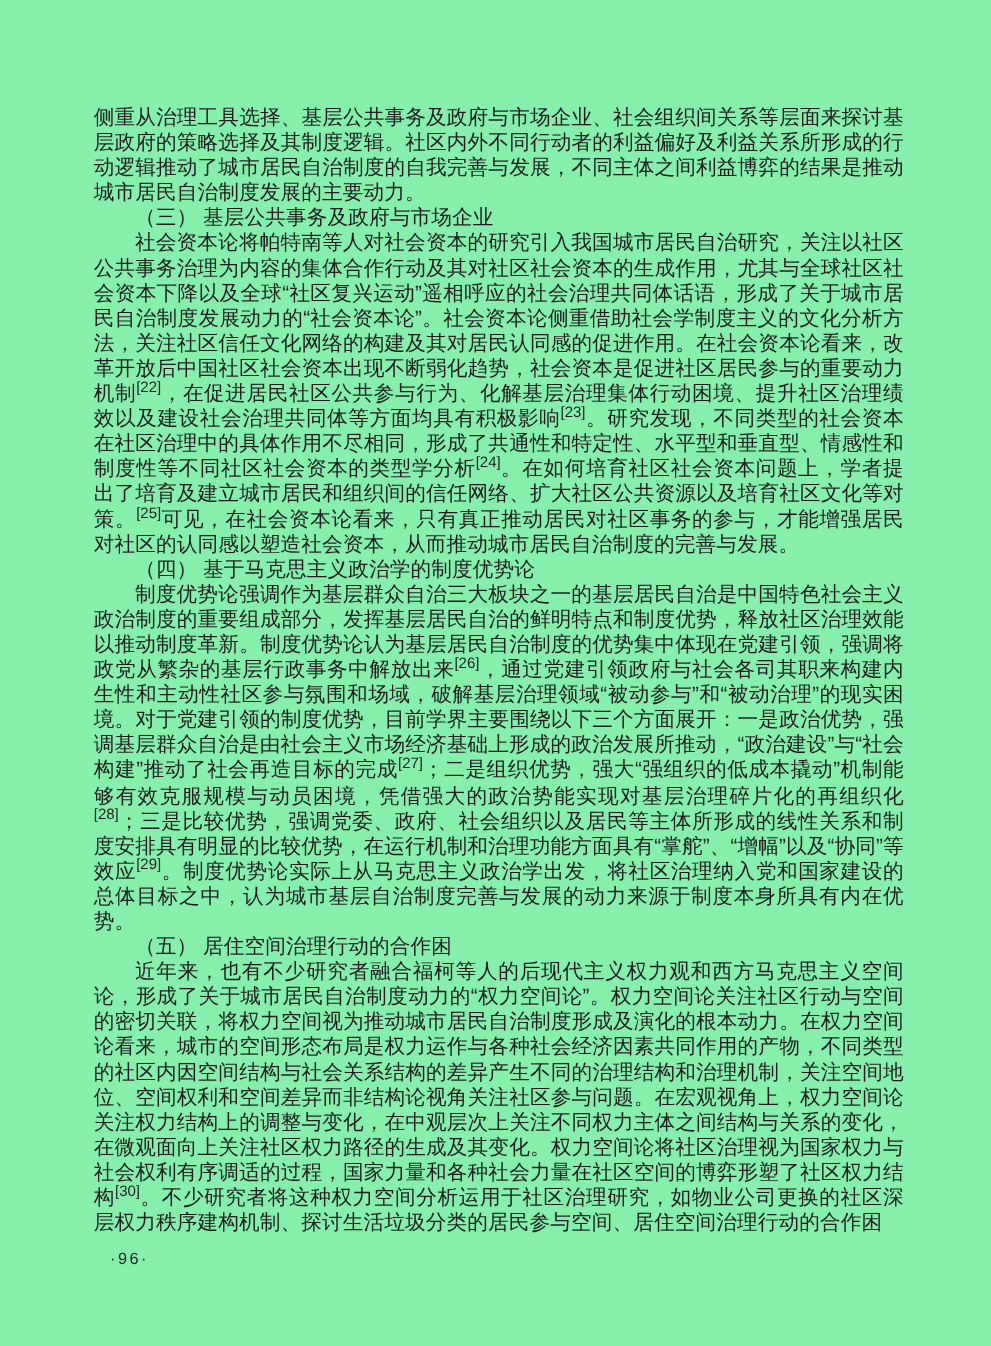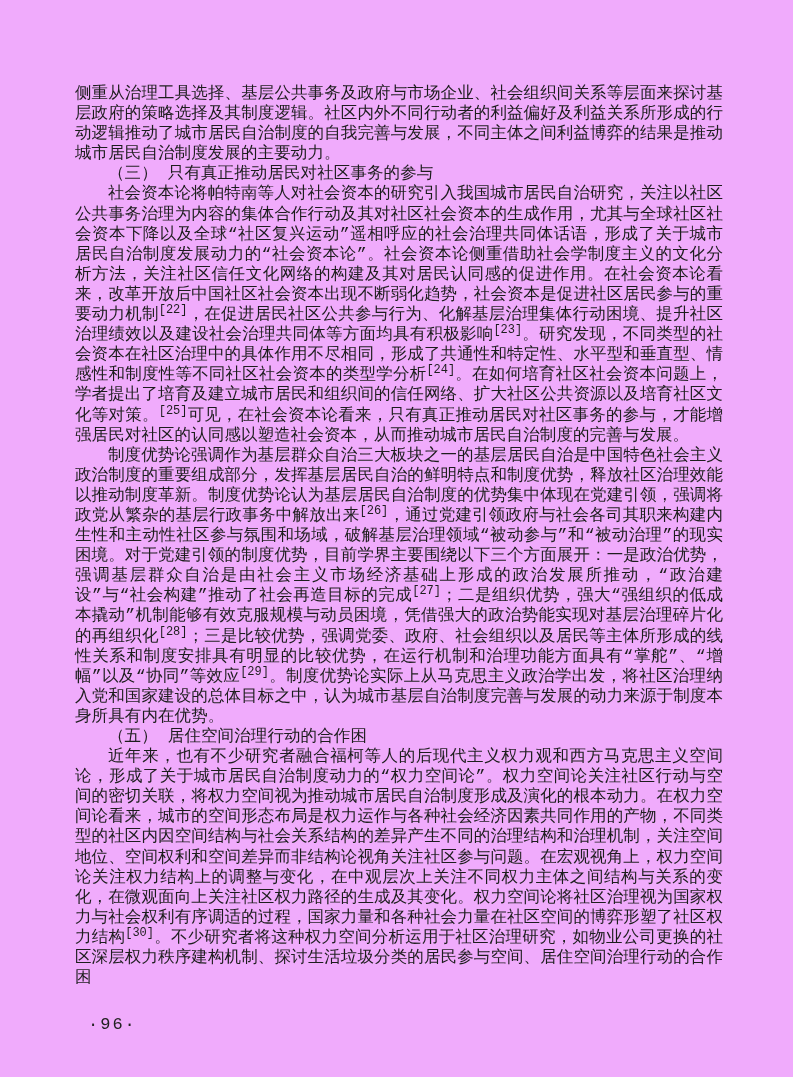--- a/index.html
+++ b/index.html
@@ -4,23 +4,23 @@
 <style>
   html, body {
     margin: 0;
     padding: 0;
     background: #ffffff;
   }
   .page {
     position: relative;
     width: 793px;
     height: 1077px;
-    background: #f0abfc;
+    background: #86efac;
     overflow: hidden;
-    font-family: Liberation Mono, monospace;
+    font-family: Liberation Sans, sans-serif;
     color: #1d1d1d;
   }
   .text-column {
     position: absolute;
     left: 75px;
     top: 84px;
     width: 648px;
     font-size: 16.5px;
     line-height: 20.1px;
     text-align: justify;
@@ -40,32 +40,32 @@
   sup.cite {
     font-size: 12px;
     line-height: 0;
     vertical-align: super;
     letter-spacing: 0;
   }
   .page-number {
     position: absolute;
     left: 88px;
     top: 999px;
-    font-size: 17px;
+    font-size: 13px;
     letter-spacing: 2px;
     color: #222222;
-    margin-top: 16px;
   }
 </style>
 </head>
 <body>
 
 <div class="page">
   <div class="text-column">
       <p class="">侧重从治理工具选择、基层公共事务及政府与市场企业、社会组织间关系等层面来探讨基层政府的策略选择及其制度逻辑。社区内外不同行动者的利益偏好及利益关系所形成的行动逻辑推动了城市居民自治制度的自我完善与发展，不同主体之间利益博弈的结果是推动城市居民自治制度发展的主要动力。</p>
-      <h3 class="indent">（三） 只有真正推动居民对社区事务的参与</h3>
+      <h3 class="indent">（三） 基层公共事务及政府与市场企业</h3>
       <p class="indent">社会资本论将帕特南等人对社会资本的研究引入我国城市居民自治研究，关注以社区公共事务治理为内容的集体合作行动及其对社区社会资本的生成作用，尤其与全球社区社会资本下降以及全球“社区复兴运动”遥相呼应的社会治理共同体话语，形成了关于城市居民自治制度发展动力的“社会资本论”。社会资本论侧重借助社会学制度主义的文化分析方法，关注社区信任文化网络的构建及其对居民认同感的促进作用。在社会资本论看来，改革开放后中国社区社会资本出现不断弱化趋势，社会资本是促进社区居民参与的重要动力机制<sup class="cite">[22]</sup>，在促进居民社区公共参与行为、化解基层治理集体行动困境、提升社区治理绩效以及建设社会治理共同体等方面均具有积极影响<sup class="cite">[23]</sup>。研究发现，不同类型的社会资本在社区治理中的具体作用不尽相同，形成了共通性和特定性、水平型和垂直型、情感性和制度性等不同社区社会资本的类型学分析<sup class="cite">[24]</sup>。在如何培育社区社会资本问题上，学者提出了培育及建立城市居民和组织间的信任网络、扩大社区公共资源以及培育社区文化等对策。<sup class="cite">[25]</sup>可见，在社会资本论看来，只有真正推动居民对社区事务的参与，才能增强居民对社区的认同感以塑造社会资本，从而推动城市居民自治制度的完善与发展。</p>
+      <h3 class="indent">（四） 基于马克思主义政治学的制度优势论</h3>
       <p class="indent">制度优势论强调作为基层群众自治三大板块之一的基层居民自治是中国特色社会主义政治制度的重要组成部分，发挥基层居民自治的鲜明特点和制度优势，释放社区治理效能以推动制度革新。制度优势论认为基层居民自治制度的优势集中体现在党建引领，强调将政党从繁杂的基层行政事务中解放出来<sup class="cite">[26]</sup>，通过党建引领政府与社会各司其职来构建内生性和主动性社区参与氛围和场域，破解基层治理领域“被动参与”和“被动治理”的现实困境。对于党建引领的制度优势，目前学界主要围绕以下三个方面展开：一是政治优势，强调基层群众自治是由社会主义市场经济基础上形成的政治发展所推动，“政治建设”与“社会构建”推动了社会再造目标的完成<sup class="cite">[27]</sup>；二是组织优势，强大“强组织的低成本撬动”机制能够有效克服规模与动员困境，凭借强大的政治势能实现对基层治理碎片化的再组织化<sup class="cite">[28]</sup>；三是比较优势，强调党委、政府、社会组织以及居民等主体所形成的线性关系和制度安排具有明显的比较优势，在运行机制和治理功能方面具有“掌舵”、“增幅”以及“协同”等效应<sup class="cite">[29]</sup>。制度优势论实际上从马克思主义政治学出发，将社区治理纳入党和国家建设的总体目标之中，认为城市基层自治制度完善与发展的动力来源于制度本身所具有内在优势。</p>
       <h3 class="indent">（五） 居住空间治理行动的合作困</h3>
       <p class="indent">近年来，也有不少研究者融合福柯等人的后现代主义权力观和西方马克思主义空间论，形成了关于城市居民自治制度动力的“权力空间论”。权力空间论关注社区行动与空间的密切关联，将权力空间视为推动城市居民自治制度形成及演化的根本动力。在权力空间论看来，城市的空间形态布局是权力运作与各种社会经济因素共同作用的产物，不同类型的社区内因空间结构与社会关系结构的差异产生不同的治理结构和治理机制，关注空间地位、空间权利和空间差异而非结构论视角关注社区参与问题。在宏观视角上，权力空间论关注权力结构上的调整与变化，在中观层次上关注不同权力主体之间结构与关系的变化，在微观面向上关注社区权力路径的生成及其变化。权力空间论将社区治理视为国家权力与社会权利有序调适的过程，国家力量和各种社会力量在社区空间的博弈形塑了社区权力结构<sup class="cite">[30]</sup>。不少研究者将这种权力空间分析运用于社区治理研究，如物业公司更换的社区深层权力秩序建构机制、探讨生活垃圾分类的居民参与空间、居住空间治理行动的合作困</p>
     </div>
   <div class="page-number">·96·</div>
 </div>
 
 </body></html>

